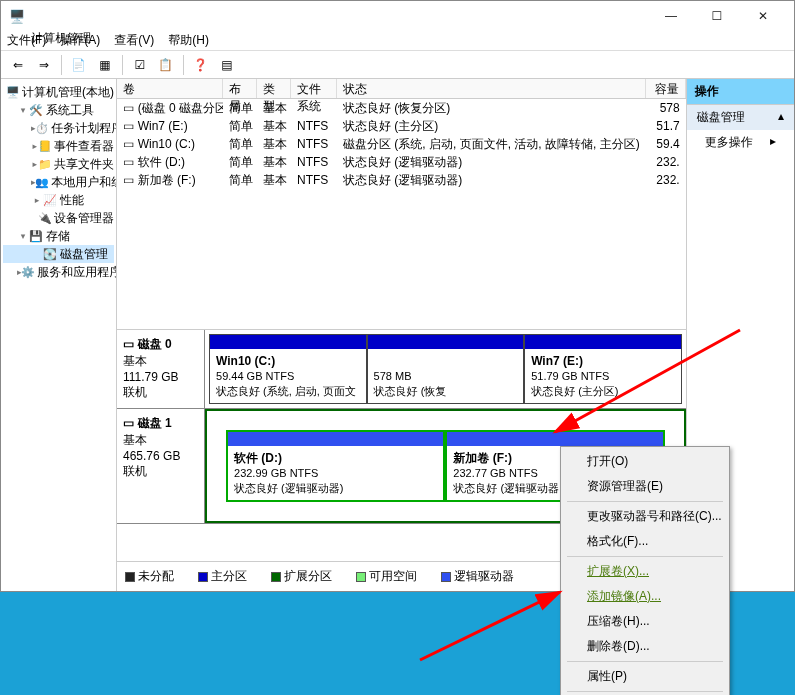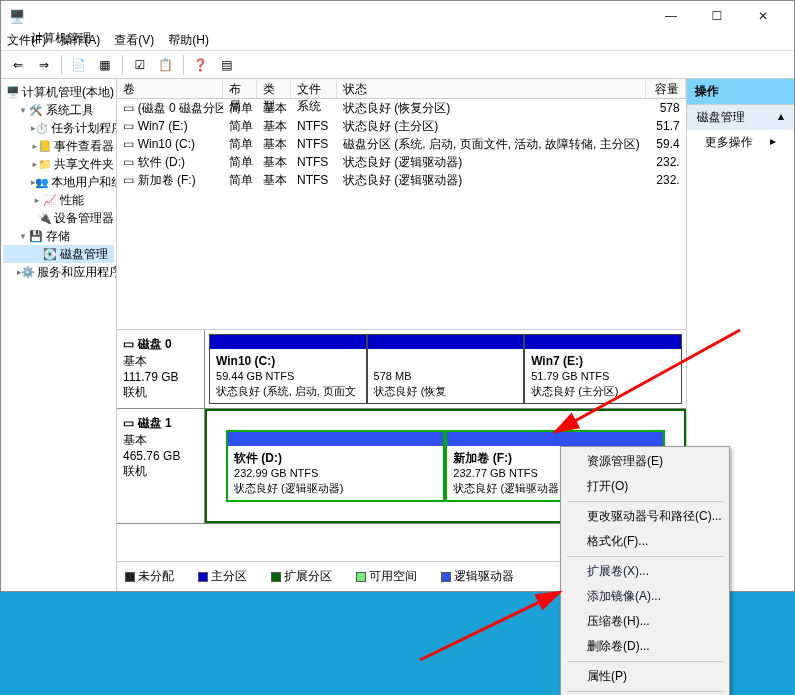--- a/index.html
+++ b/index.html
@@ -41,21 +41,21 @@
 .part.logical .bar { background:#3050f0; }
 .legend { height:30px; border-top:1px solid #ccc; display:flex; align-items:center; gap:24px; padding:0 8px; font-size:11px; }
 .lg { display:flex; align-items:center; gap:3px; }
 .lg .sw { width:10px; height:10px; border:1px solid #555; }
 .act { width:145px; }
 .act .hdr { background:#7dd3fc; padding:4px 8px; font-weight:bold; border-bottom:1px solid #ccc; }
 .act .grp { background:#e3edf7; padding:4px 10px; display:flex; justify-content:space-between; }
 .act .itm { padding:4px 18px; display:flex; justify-content:space-between; }
 .ctx { position:absolute; left:560px; top:446px; width:170px; background:#f0f0f0; border:1px solid #999; box-shadow:2px 2px 4px rgba(0,0,0,.3); padding:2px; z-index:50; }
 .ctx .ci { padding:4px 24px; white-space:nowrap; }
-.ctx .ci.dis { color:#0f172a; }
+.ctx .ci.dis { color:#4d7c0f;text-decoration:underline; }
 .ctx hr { border:none; border-top:1px solid #ccc; margin:2px 4px; }
 .arrow { position:absolute; pointer-events:none; z-index:60; }
 </style>
 </head>
 <body>
 
 <div class="win">
   <div class="tbar">
     <span class="ticon">🖥️</span>
     <span class="ttxt">计算机管理</span>
@@ -272,22 +272,22 @@
         </div>
       <div class="itm">
           <span>更多操作</span>
           <span>▸</span>
         </div>
     </div>
   </div>
 </div>
 
 <div class="ctx">
+  <div class="ci">打开(O)</div>
   <div class="ci">资源管理器(E)</div>
-  <div class="ci">打开(O)</div>
   <hr>
   <div class="ci">更改驱动器号和路径(C)...</div>
   <div class="ci">格式化(F)...</div>
   <hr>
   <div class="ci dis">扩展卷(X)...</div>
   <div class="ci dis">添加镜像(A)...</div>
   <div class="ci">压缩卷(H)...</div>
   <div class="ci">删除卷(D)...</div>
   <hr>
   <div class="ci">属性(P)</div>

